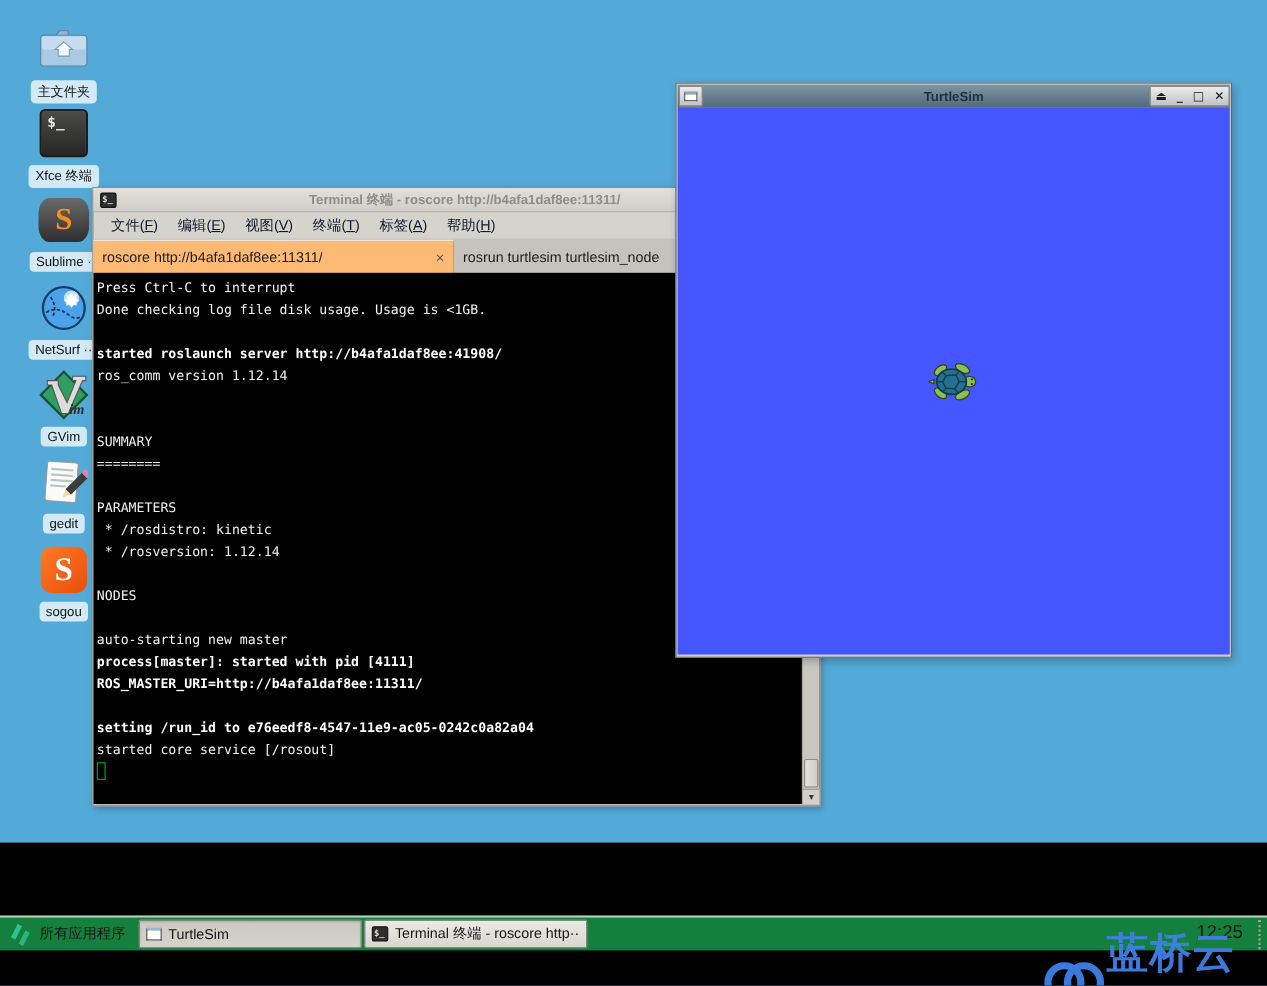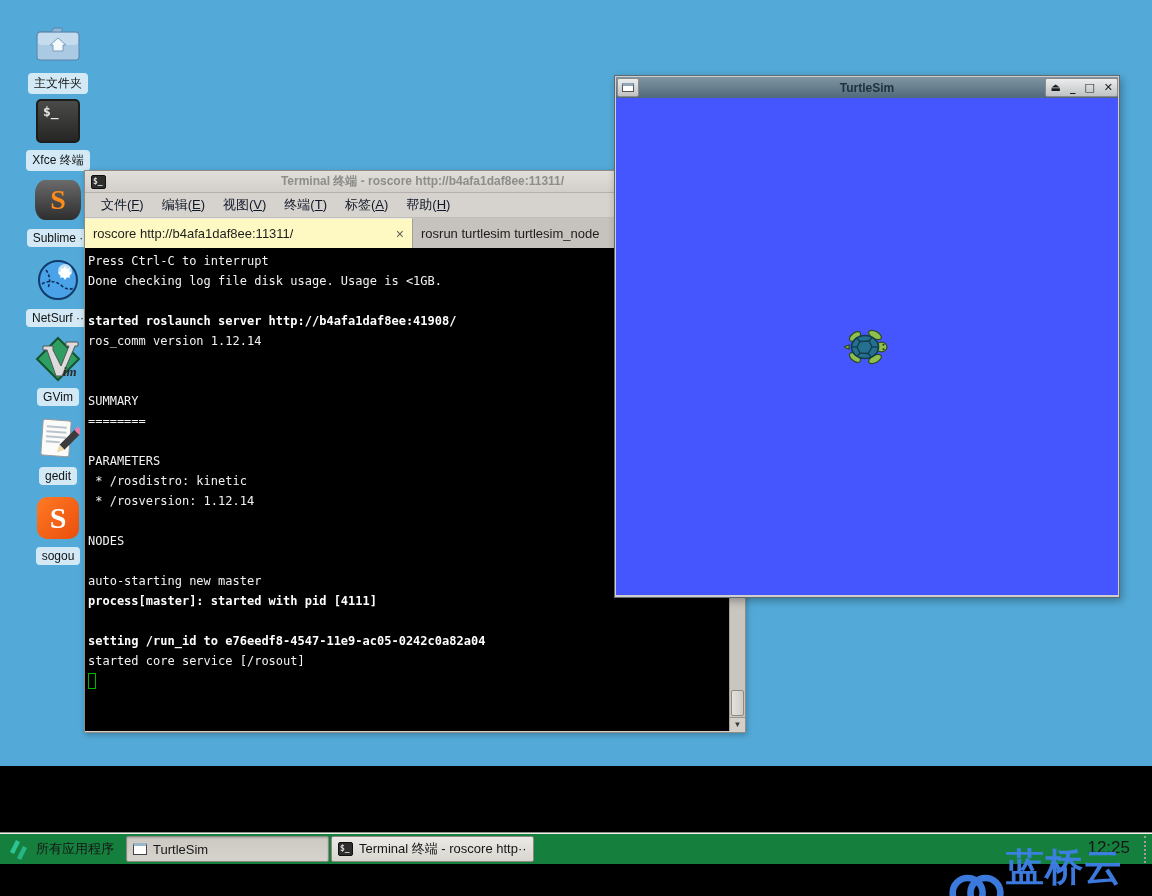--- a/index.html
+++ b/index.html
@@ -24,21 +24,21 @@
 
   
   .term-window { left:84px; top:170px; width:662px; height:563px; background:#d6d2cd; border:1px solid #8f8b85; box-shadow:1px 2px 6px rgba(0,0,0,.25); }
   .term-titlebar { height:22px; background:linear-gradient(#e2dfda,#d2cec9); border-bottom:1px solid #b4b0aa; display:flex; align-items:center; padding:0 6px; }
   .term-titlebar .mini-term { width:15px; height:14px; background:#2e2e2c; border:1px solid #111; border-radius:2px; color:#ddd; font-family:"DejaVu Sans Mono", monospace; font-size:8px; font-weight:bold; line-height:11px; padding-left:1px; }
   .term-title-text { flex:1; text-align:center; font-size:12px; font-weight:bold; color:#8d8d8a; white-space:nowrap; overflow:hidden; }
   .term-menubar { height:25px; display:flex; align-items:center; padding-left:8px; gap:2px; border-bottom:1px solid #c2beb8; }
   .term-menu-item { font-size:13px; color:#0f172a; padding:3px 8px; }
   .term-tabbar { height:30px; display:flex; background:#cdc9c4; }
   .term-tab { height:30px; display:flex; align-items:center; font-size:13px; color:#1d1d1d; padding:0 8px; border-right:1px solid #a39f99; white-space:nowrap; overflow:hidden; }
-  .term-tab.active { background:#fef9c3; border-top:1px solid #eceae6; }
+  .term-tab.active { background:#fdba74; border-top:1px solid #eceae6; }
   .term-tab.inactive { background:#c6c2bd; }
   .term-tab .tab-label { overflow:hidden; white-space:nowrap; }
   .term-tab .tab-close { margin-left:auto; padding-left:70px; color:#5f5f5c; font-size:14px; }
   .term-body { position:relative; height:483px; background:#000; display:flex; }
   .term-output { flex:1; padding:3px 0 0 3px; font-family:"DejaVu Sans Mono", monospace; font-size:12px; line-height:20px; color:#f2f2f2; overflow:hidden; }
   .tline { height:20px; white-space:pre; }
   .tline.bold { font-weight:bold; color:#fff; }
   .cursor { display:inline-block; width:8px; height:16px; margin-top:2px; border:1px solid #00b400; background:#000; }
   .term-scrollbar { width:16px; background:#c9c6c0; border-left:1px solid #a5a19b; position:relative; }
   .sb-thumb { position:absolute; left:1px; width:13px; height:26px; bottom:15px; background:linear-gradient(90deg,#e4e2dd,#cfccc6); border:1px solid #8e8b85; border-radius:2px; }
@@ -192,20 +192,21 @@
             <div class="tline">========</div>
             <div class="tline"></div>
             <div class="tline">PARAMETERS</div>
             <div class="tline"> * /rosdistro: kinetic</div>
             <div class="tline"> * /rosversion: 1.12.14</div>
             <div class="tline"></div>
             <div class="tline">NODES</div>
             <div class="tline"></div>
             <div class="tline">auto-starting new master</div>
             <div class="tline bold">process[master]: started with pid [4111]</div>
+            <div class="tline bold">ROS_MASTER_URI=http://b4afa1daf8ee:11311/</div>
             <div class="tline"></div>
             <div class="tline bold">setting /run_id to e76eedf8-4547-11e9-ac05-0242c0a82a04</div>
             <div class="tline">started core service [/rosout]</div>
             <div class="tline"><span class="cursor"></span></div>
           </div>
         <div class="term-scrollbar">
           <div class="sb-thumb"></div>
           <div class="sb-btn">▼</div>
         </div>
       </div>

